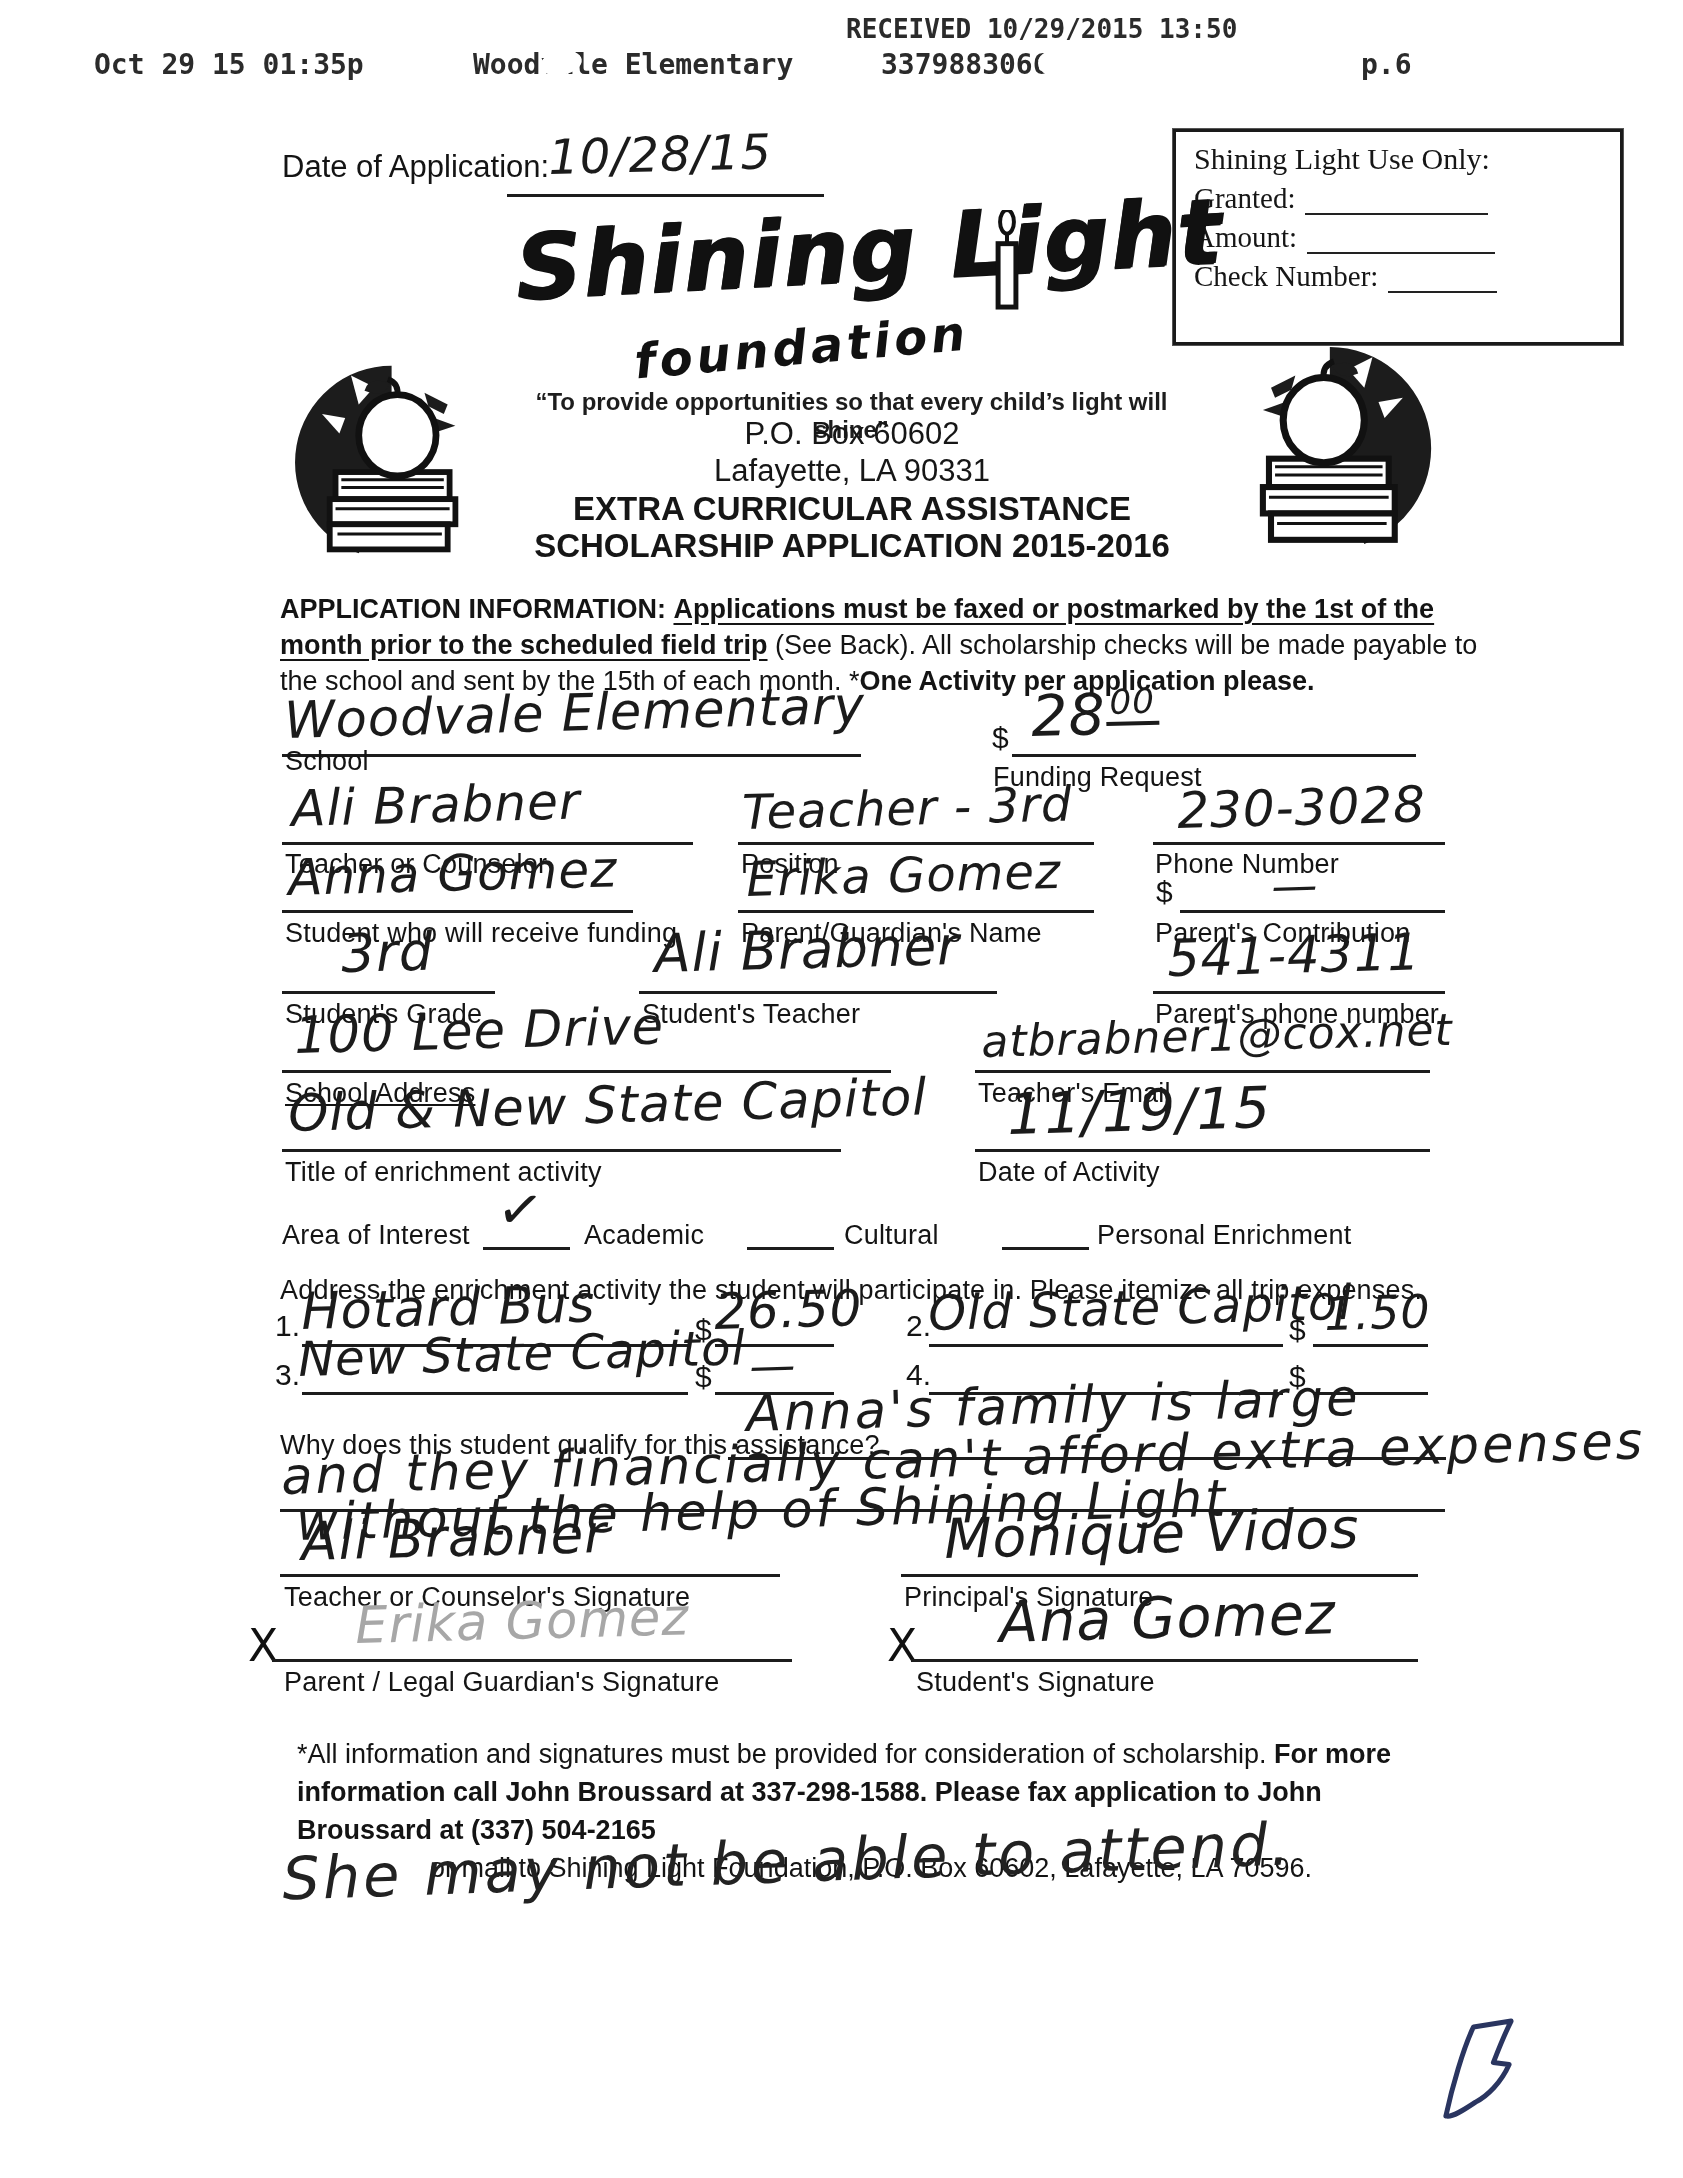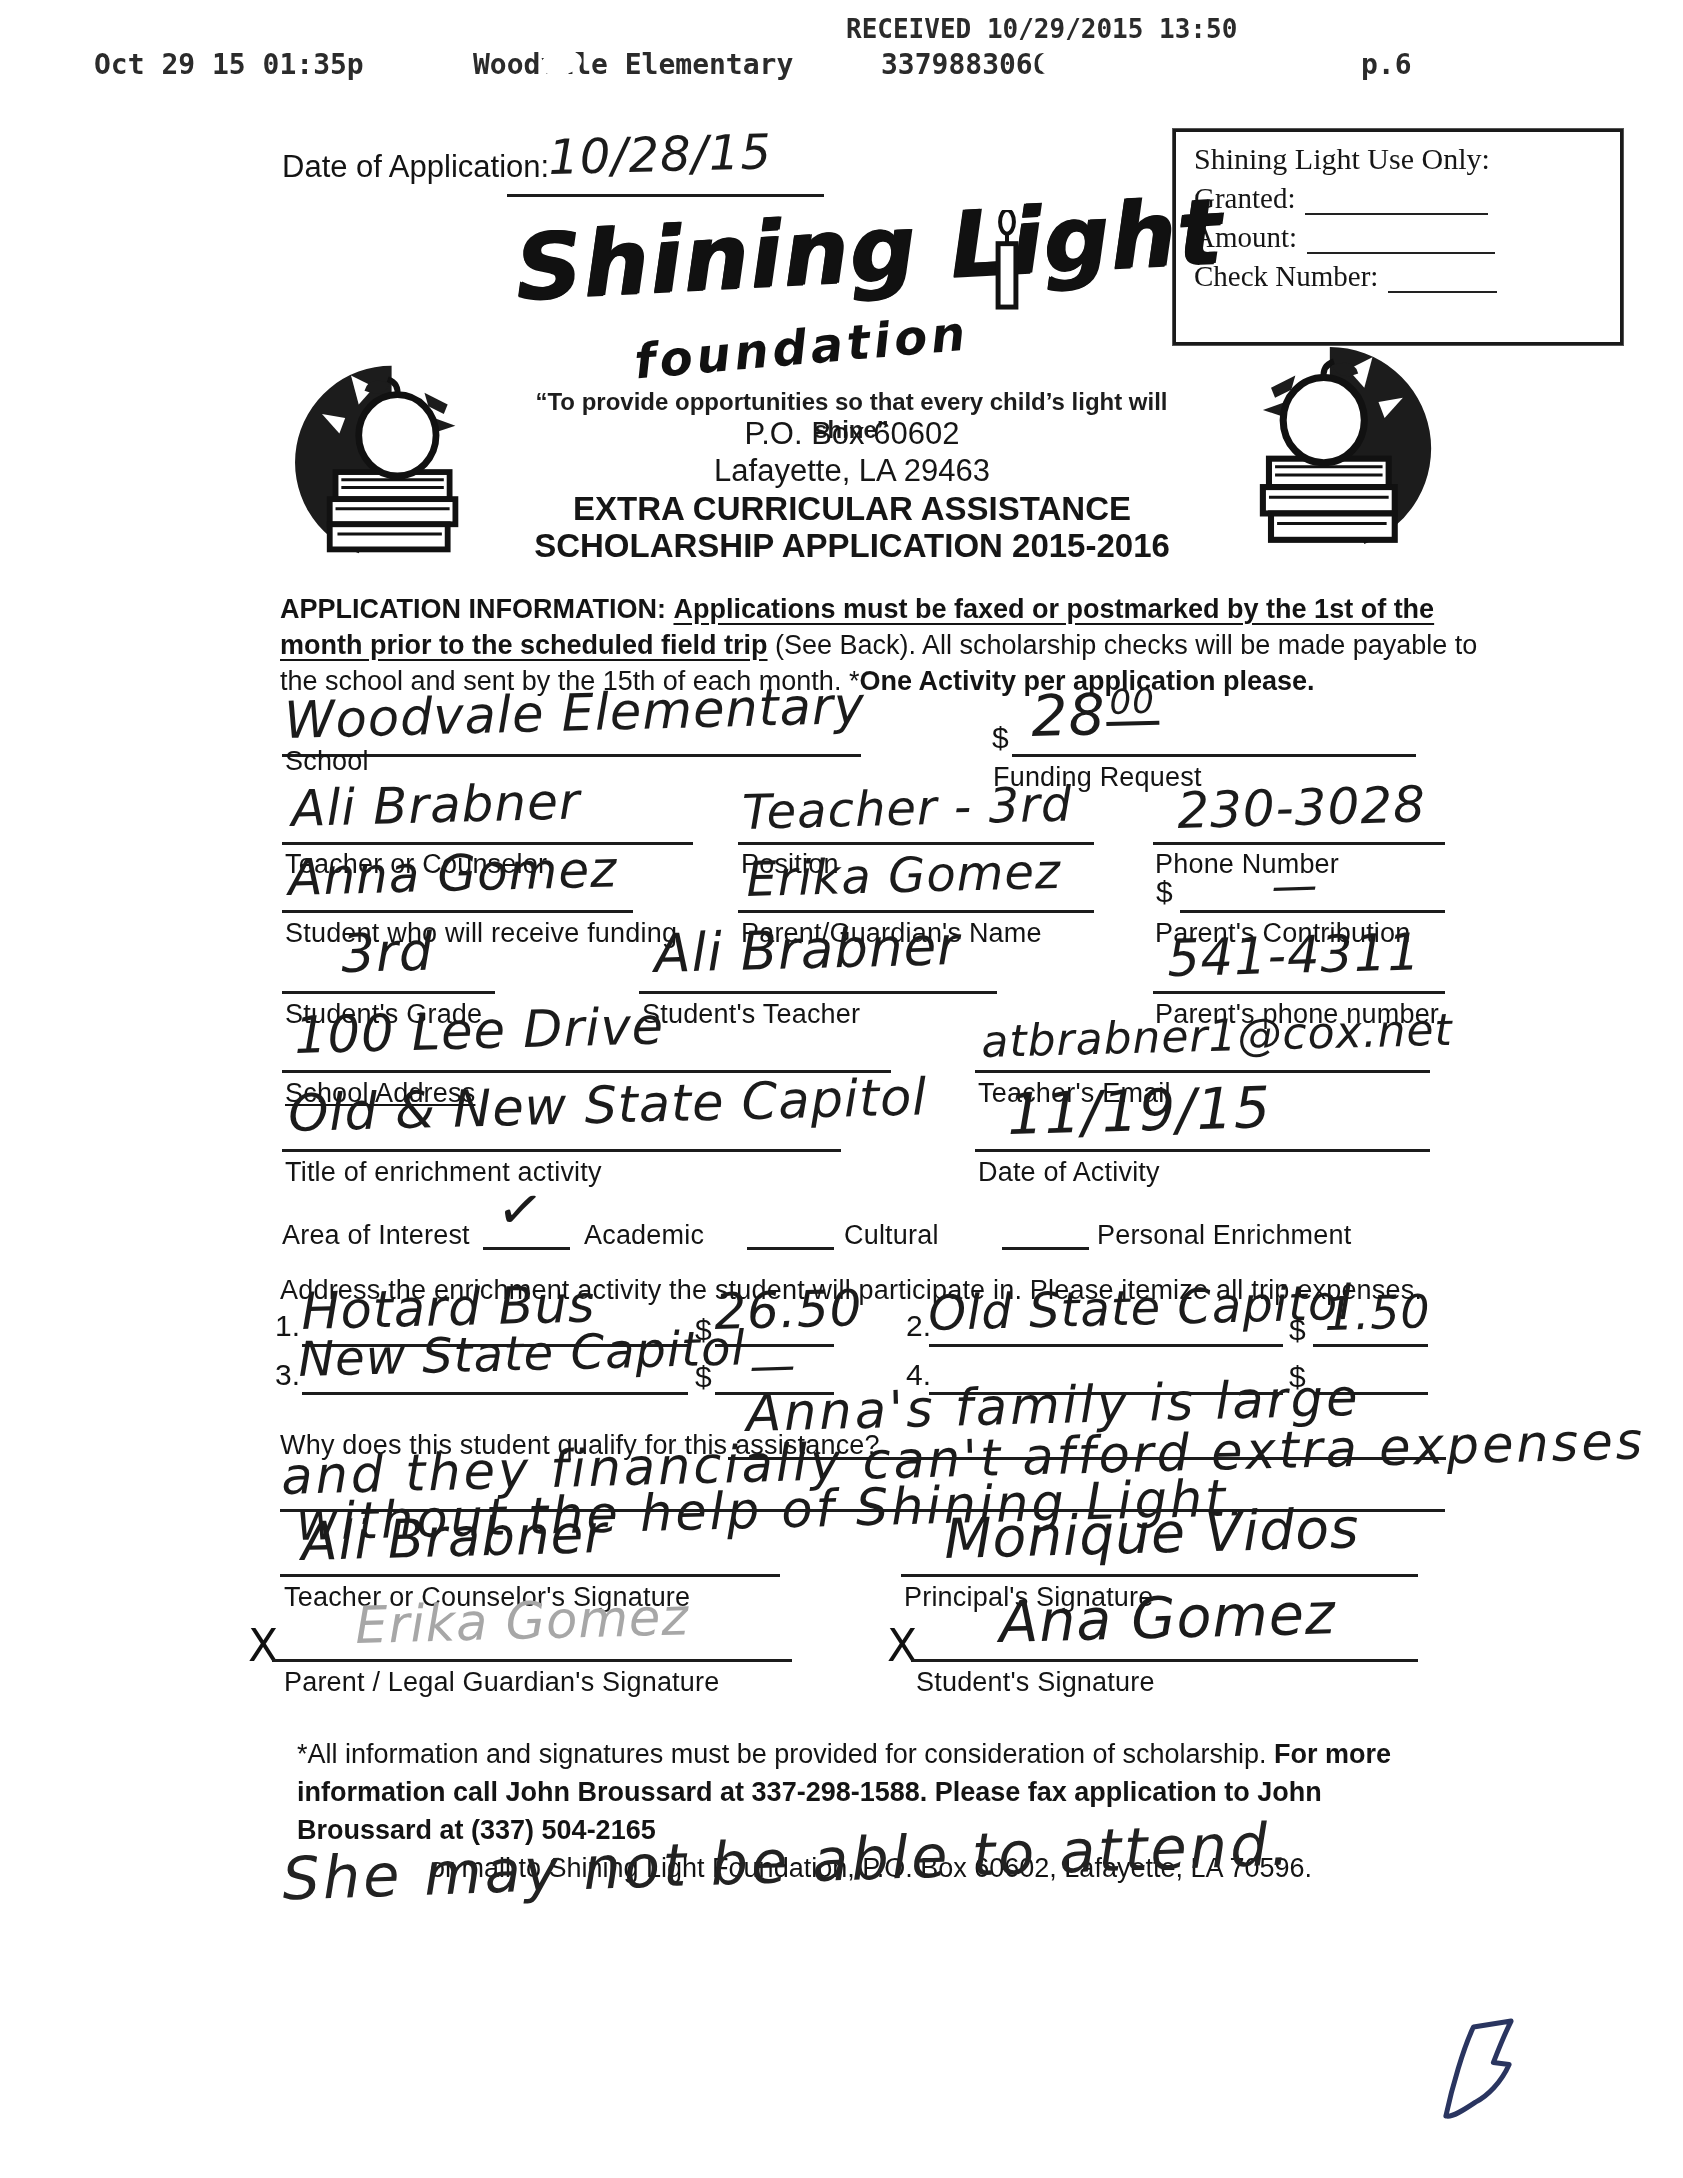--- a/index.html
+++ b/index.html
@@ -115,21 +115,21 @@
     <line x1="24" y1="126" x2="130" y2="126" stroke="#111" stroke-width="3"></line>
     <line x1="24" y1="134" x2="130" y2="134" stroke="#111" stroke-width="3"></line>
     <line x1="18" y1="156" x2="136" y2="156" stroke="#111" stroke-width="3"></line>
     <line x1="26" y1="182" x2="134" y2="182" stroke="#111" stroke-width="3"></line>
     <ellipse cx="72" cy="80" rx="40" ry="42" fill="#fff" stroke="#111" stroke-width="7"></ellipse>
     <path d="M72,40 q-2,-14 10,-18" fill="none" stroke="#111" stroke-width="6"></path>
     <path d="M80,26 q22,-8 26,8 q-20,8 -26,-8" fill="#1c1c1c"></path>
   </svg>
 
   <div class="abs center" style="left:446px; top:416px; width:812px; font-size:31px;">P.O. Box 60602</div>
-  <div class="abs center" style="left:446px; top:453px; width:812px; font-size:31px;">Lafayette, LA  29463</div>
+  <div class="abs center" style="left:446px; top:453px; width:812px; font-size:31px;">Lafayette, LA  90331</div>
   <div class="abs center bold" style="left:446px; top:490px; width:812px; font-size:33px;">EXTRA CURRICULAR ASSISTANCE</div>
   <div class="abs center bold" style="left:446px; top:527px; width:812px; font-size:33px;">SCHOLARSHIP APPLICATION 2015-2016</div>
 
   <div class="abs" style="left:280px; top:591px; width:1216px; font-size:27px; line-height:36px; color:#141414;">
     <span class="bold">APPLICATION INFORMATION:</span>
     <span> </span>
     <span class="uline bold" style="font-weight:600;">Applications must be faxed or postmarked by the 1st of the month prior to the scheduled field trip</span><span> (See Back).  All scholarship checks will be made payable to the school and sent by the 15th of each month.  *</span><span class="bold">One Activity per application please.</span>
   </div>
 
   <div class="abs hw" style="left:285px; top:691px; font-size:51px;">Woodvale Elementary</div>

